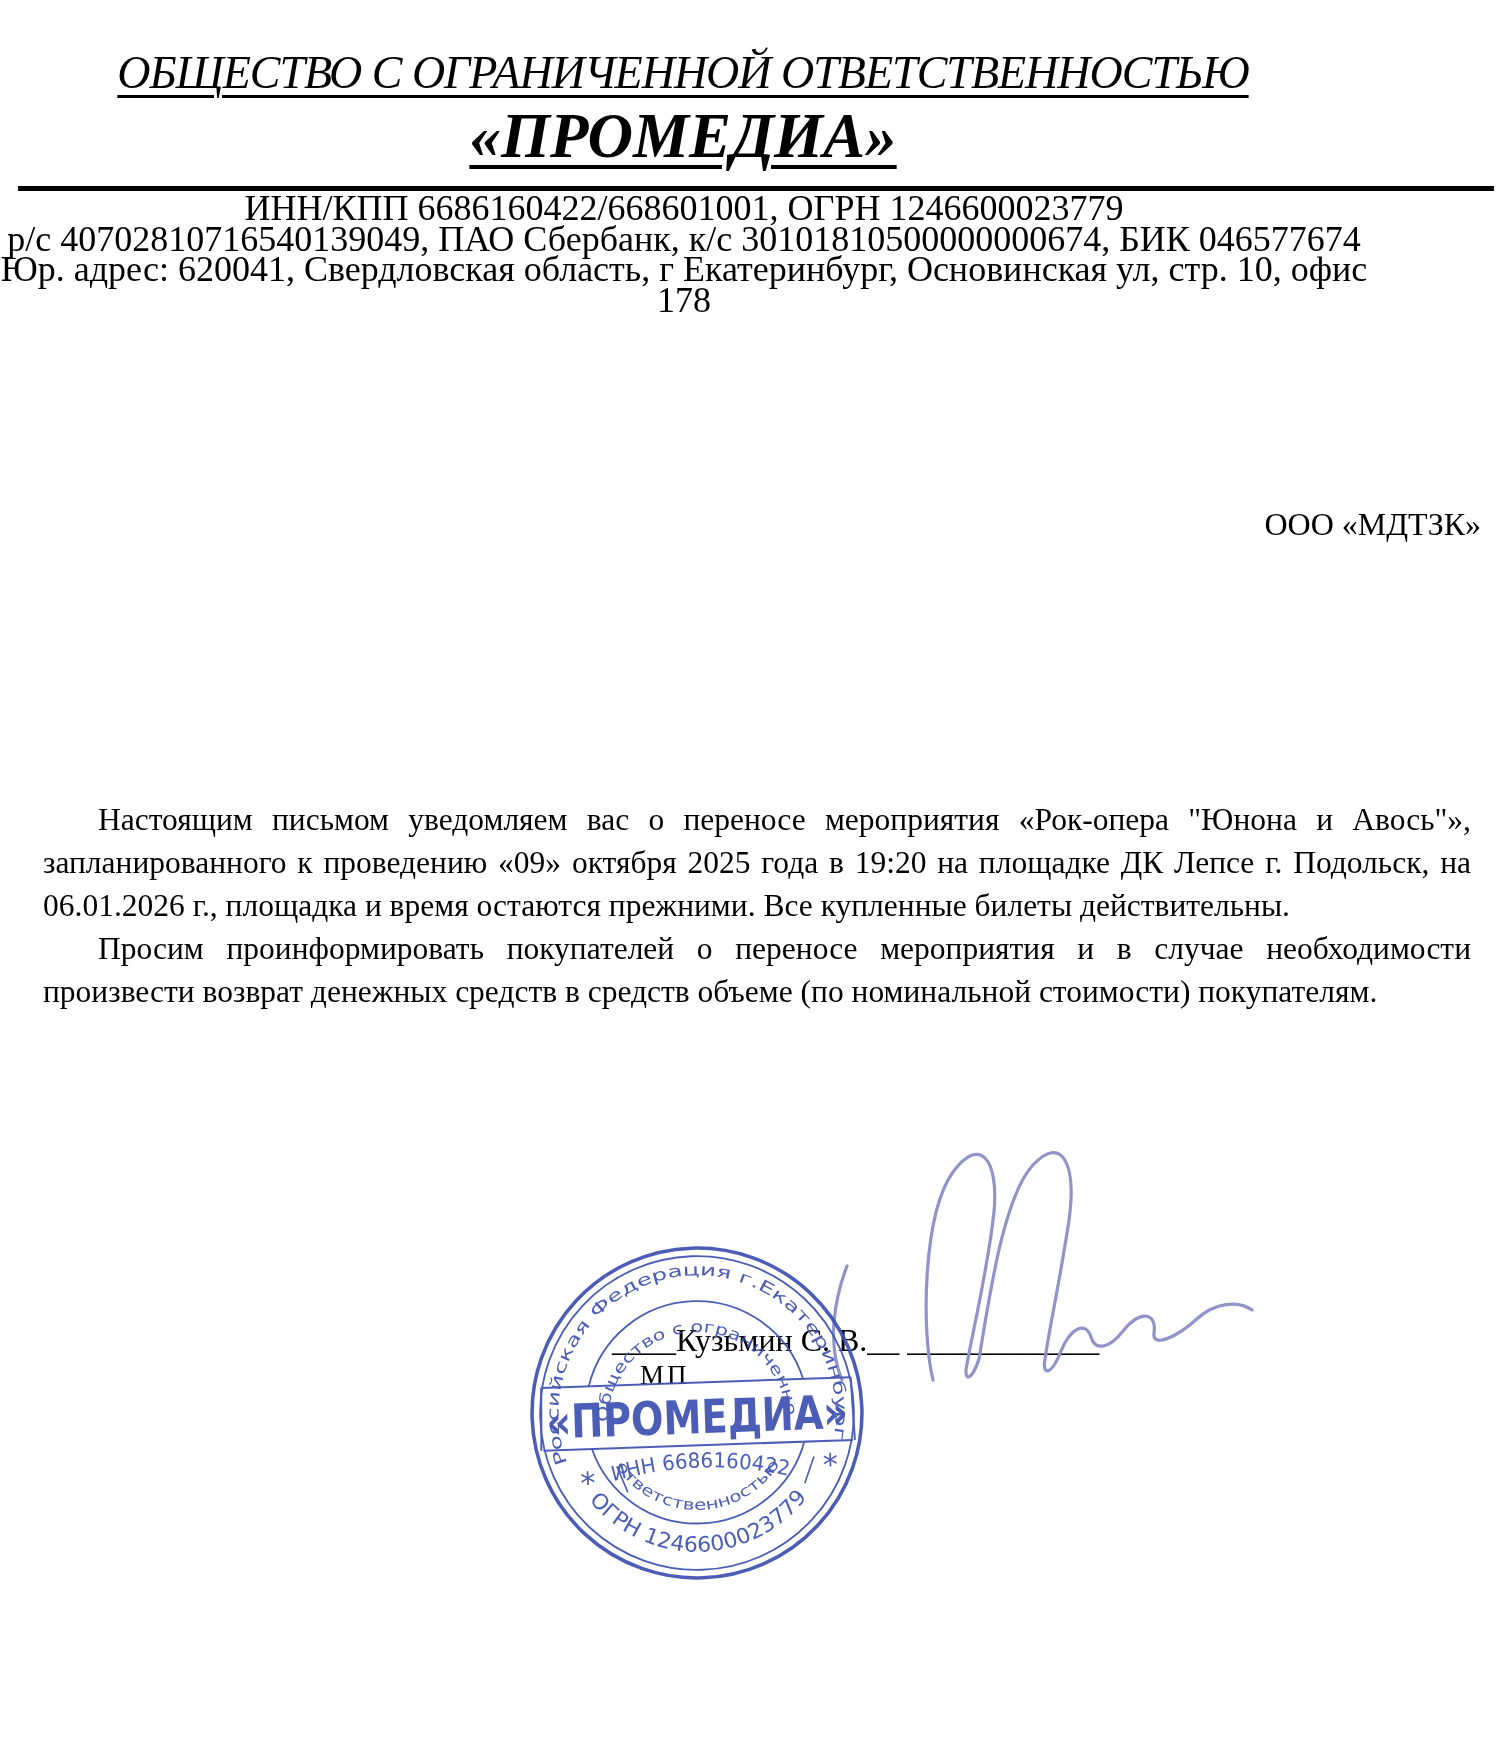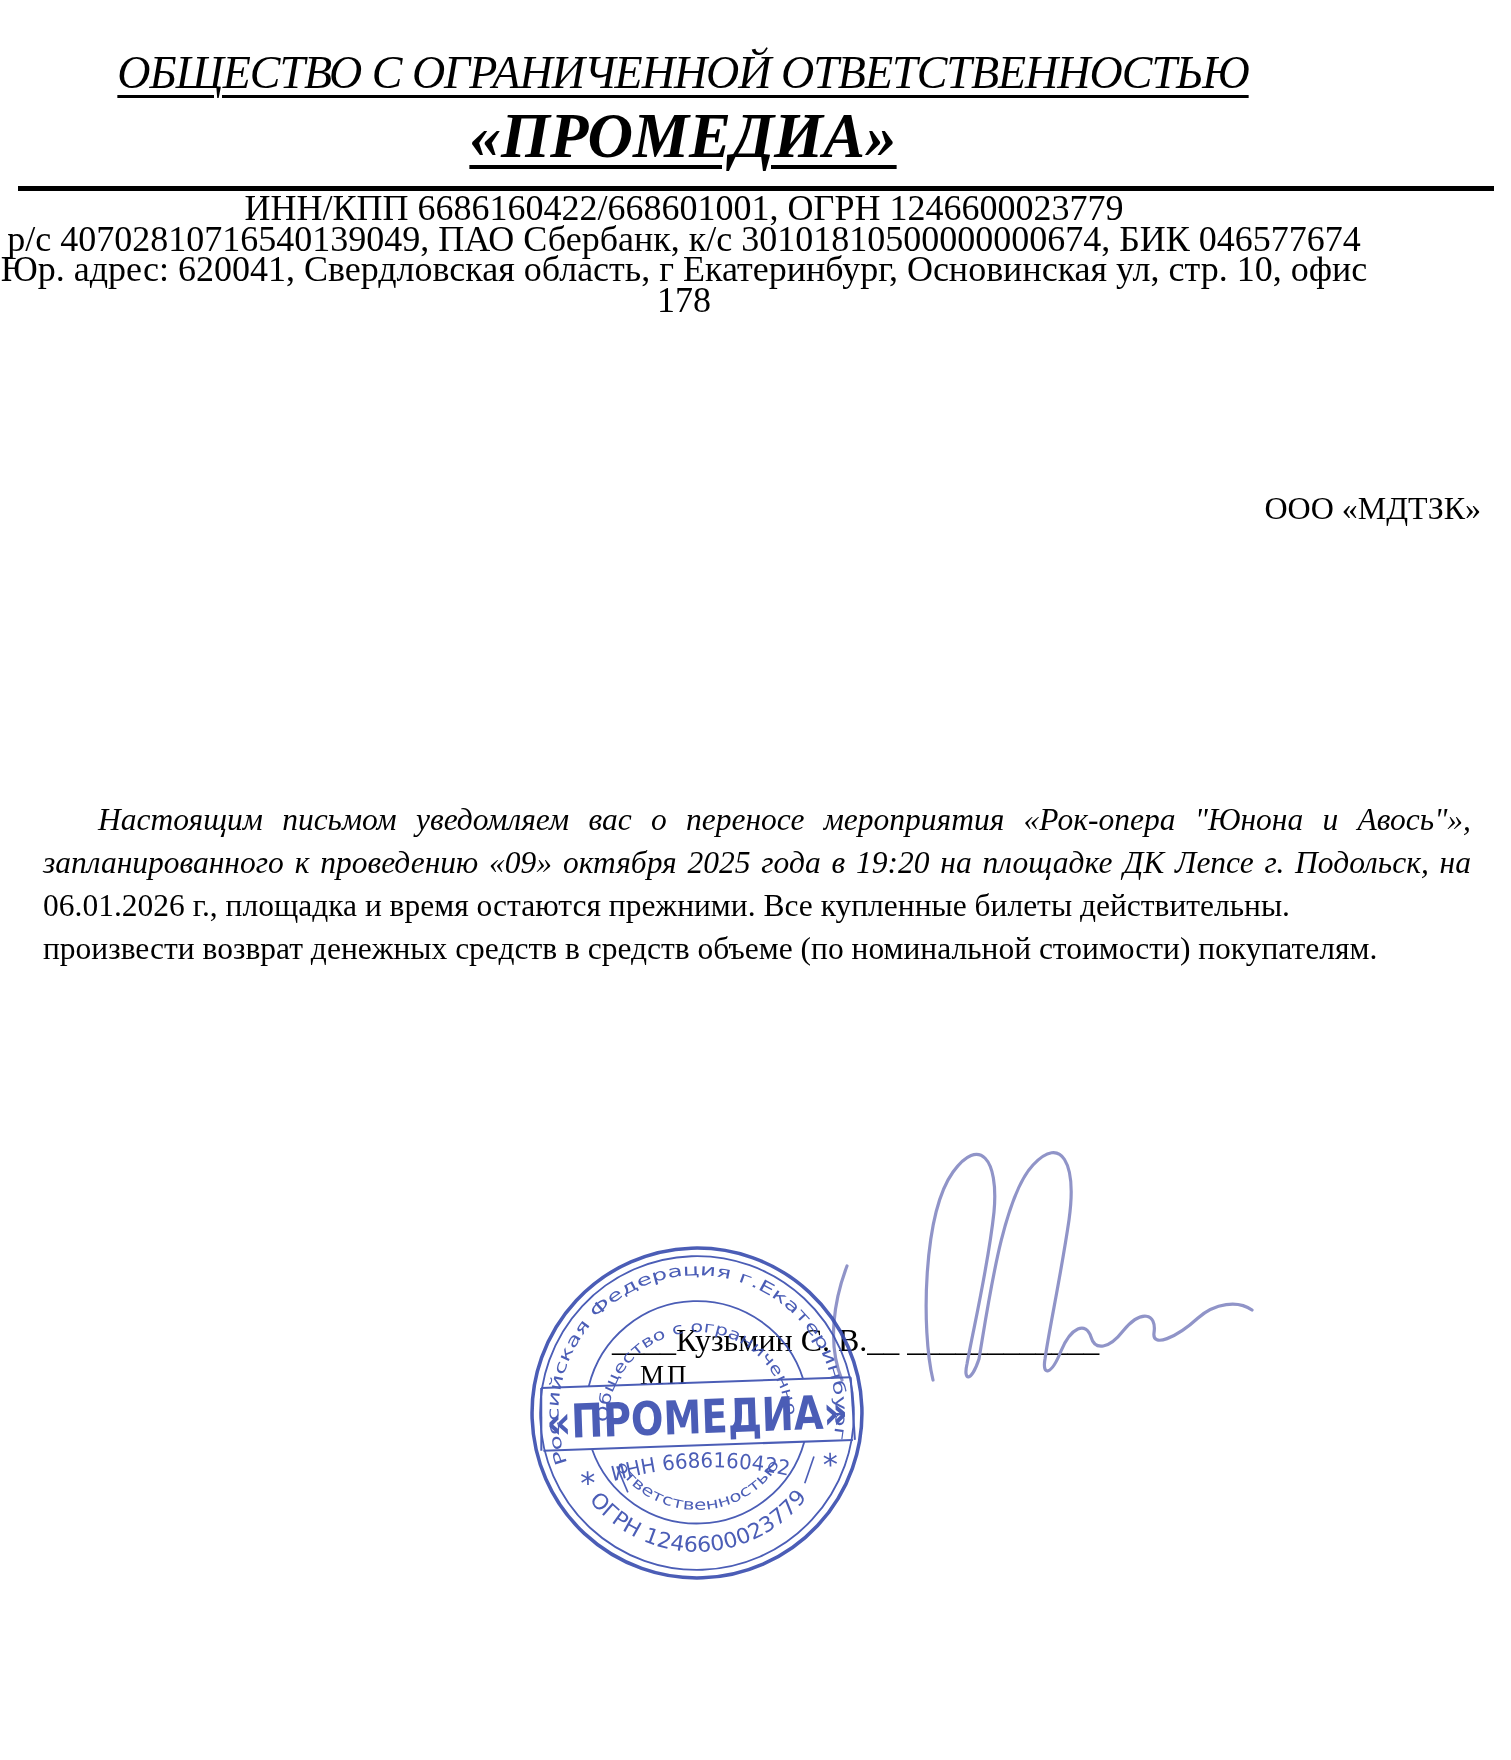--- a/index.html
+++ b/index.html
@@ -32,33 +32,32 @@
   .head-rule{
     top:186px;left:18px;width:1476px;height:5px;
     background:#000;
   }
   .requisites{
     top:193px;left:0;width:1368px;
     text-align:center;
     font-size:36px;line-height:30.5px;
   }
   .recipient{
-    top:490px;left:0;width:1481px;
+    top:506px;left:0;width:1481px;
     text-align:right;
     font-size:32px;
   }
   .body-text{
     top:798px;left:43px;width:1428px;
     font-size:31.5px;line-height:43px;
   }
   .body-text .jline{
     text-align:justify;
     text-align-last:justify;
     white-space:nowrap;
-    font-style:italic;
   }
   .body-text .lline{
     text-align:left;
   }
   .body-text .indent{
     padding-left:55px;
   }
   .sig-line{
     top:1322px;left:612px;
     font-size:32px;
@@ -96,20 +95,21 @@
     <div>р/с 40702810716540139049, ПАО Сбербанк, к/с 30101810500000000674, БИК 046577674</div>
     <div>Юр. адрес: 620041, Свердловская область, г Екатеринбург, Основинская ул, стр. 10, офис 178</div>
   </div>
 
   <div class="abs recipient">ООО «МДТЗК»</div>
 
   <div class="abs body-text">
     <div class="jline indent">Настоящим письмом уведомляем вас о переносе мероприятия «Рок-опера "Юнона и Авось"»,</div>
     <div class="jline">запланированного к проведению «09» октября 2025 года в 19:20 на площадке ДК Лепсе г. Подольск, на</div>
     <div class="lline">06.01.2026 г., площадка и время остаются прежними. Все купленные билеты действительны.</div>
+    <div class="jline indent">Просим проинформировать покупателей о переносе мероприятия и в случае необходимости</div>
     <div class="lline">произвести возврат денежных средств в средств объеме (по номинальной стоимости) покупателям.</div>
   </div>
 
   <div class="abs sig-line">____Кузьмин С. В.__ ____________</div>
   <div class="abs mp-mark">МП</div>
 
   <div class="abs signature-wrap">
     <svg width="470" height="370" viewBox="810 1030 470 370">
       <g fill="none" stroke="#9094c8" stroke-width="3.2" stroke-linecap="round">
         <path d="M 847 1266 C 834 1300, 827 1344, 842 1380"></path>

